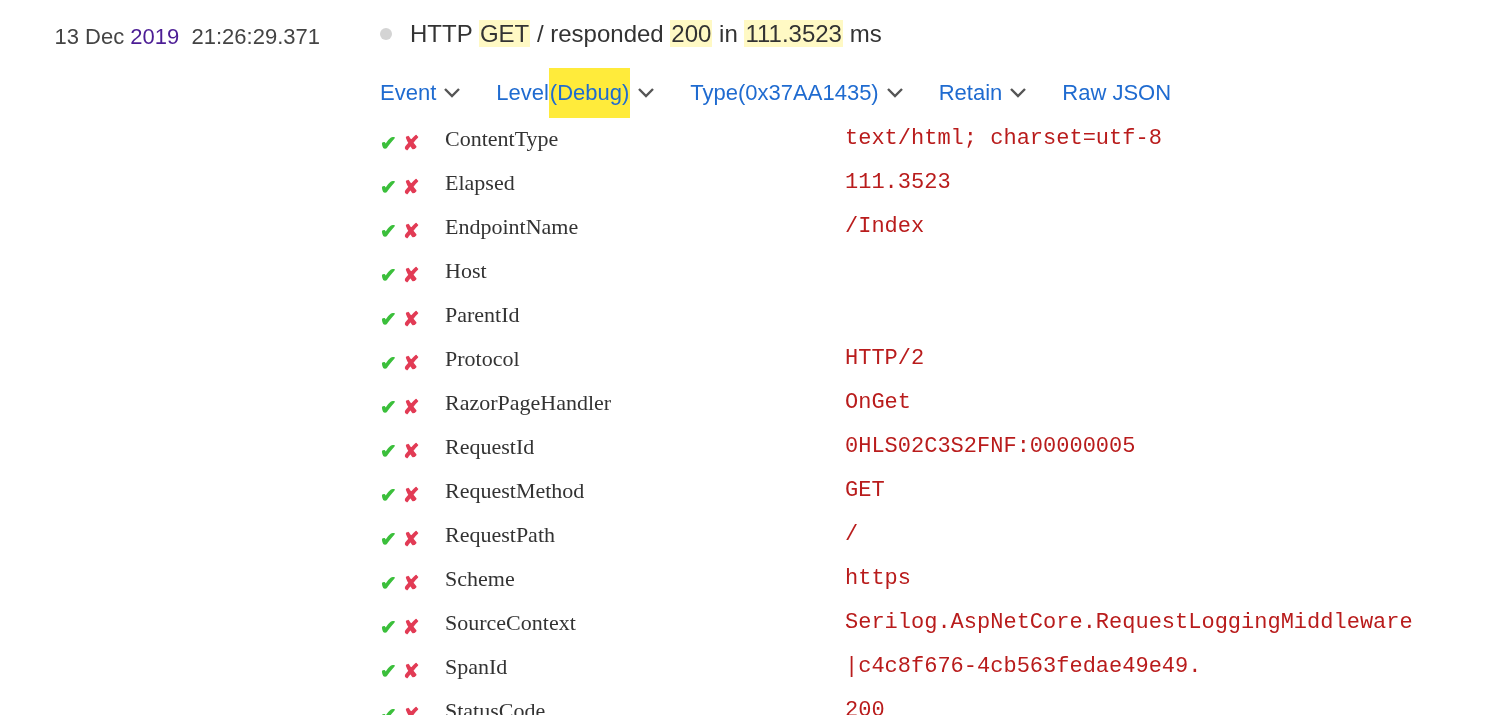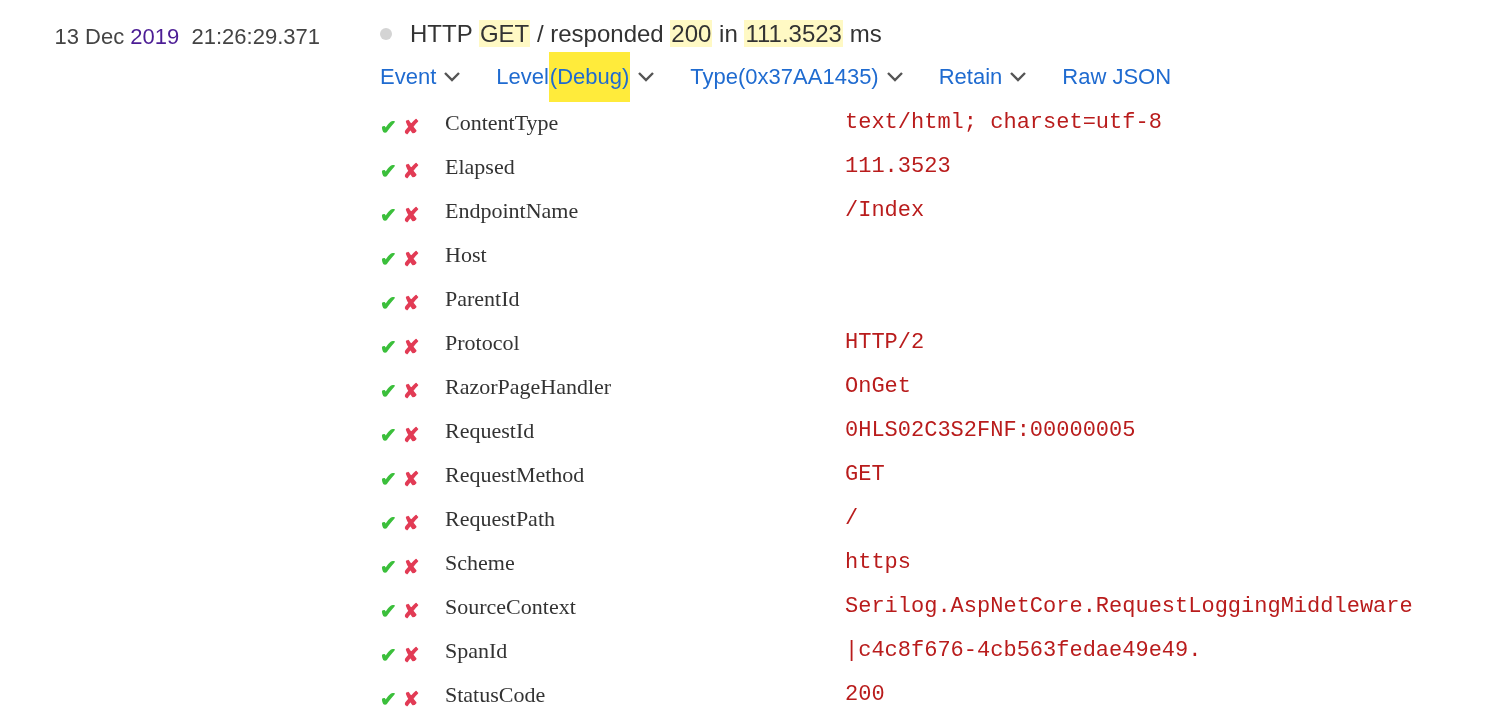--- a/index.html
+++ b/index.html
@@ -24,21 +24,21 @@
     white-space: nowrap;
   }
   .ts-date { color: #444; }
   .ts-year { color: #4c1d95; }
   .ts-time { color: #444; }
   .main-col { flex: 1 1 auto; padding-right: 20px; }
 
   .msg-line {
     font-size: 24px;
     color: #333;
-    margin-bottom: 4px;
+    margin-bottom: 20px;
     display: flex;
     align-items: center;
   }
   .level-dot {
     display: inline-block;
     width: 12px; height: 12px;
     border-radius: 50%;
     background: #d4d4d4;
     margin-right: 18px;
     flex: 0 0 auto;

